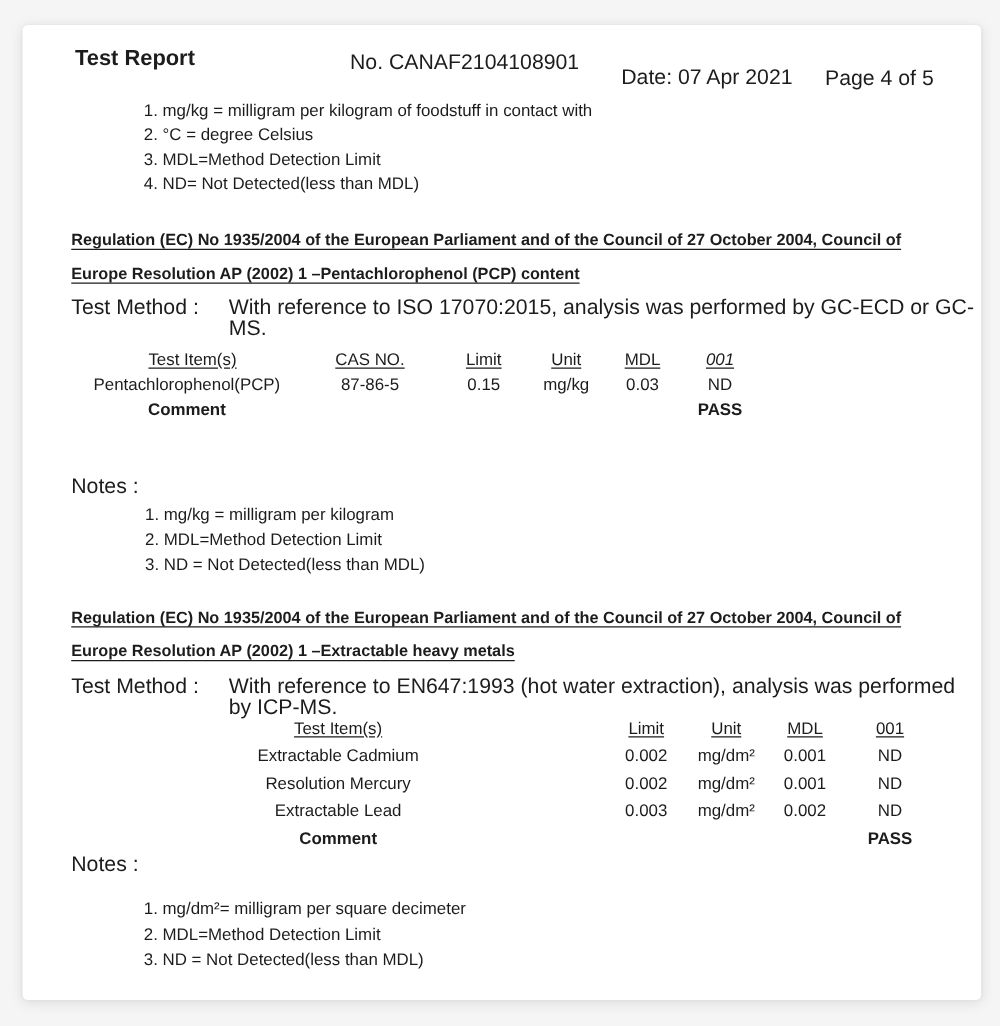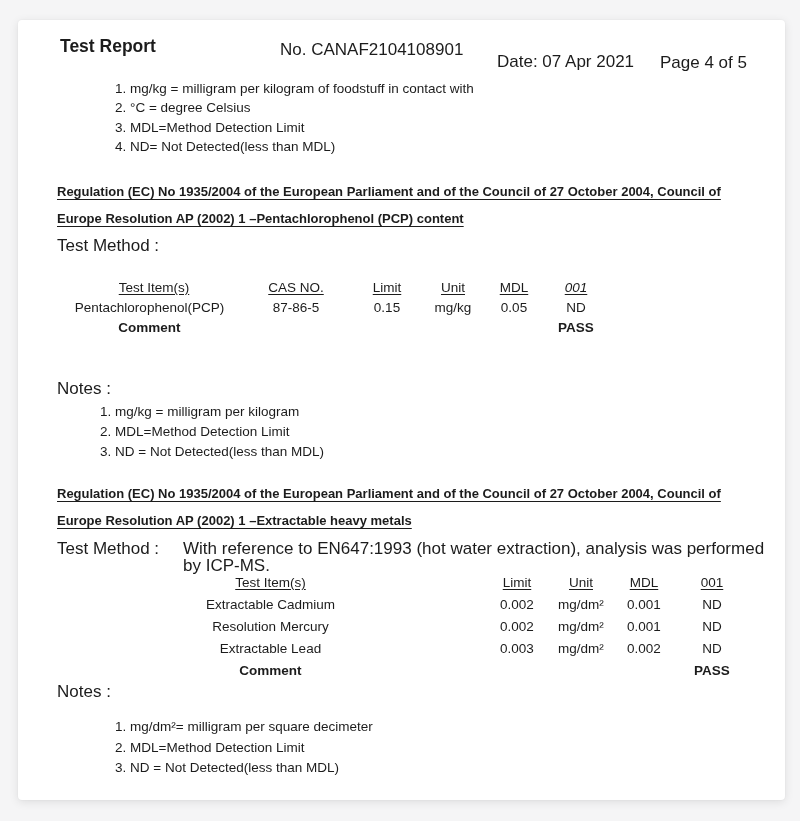--- a/index.html
+++ b/index.html
@@ -28,21 +28,21 @@
 
   
   .hdr-title { left: 42px; top: 16px; font-size: 17.5px; font-weight: bold; }
   .hdr-no    { left: 262px; top: 21px; }
   .hdr-date  { left: 479px; top: 21px; margin-top: 12px; }
   .hdr-page  { left: 642px; top: 34px; }
 
   
   ol.list { list-style: decimal inside; font-size: 13.5px; }
   .top-list   { left: 97px; top: 59px;  line-height: 19.3px; }
-  .notes1-list{ left: 82px; top: 382px; line-height: 20px; }
+  .notes1-list{ left: 98px; top: 382px; line-height: 20px; }
   .notes2-list{ left: 97px; top: 697px; line-height: 20.5px; }
 
   
   .reg-heading {
     left: 39px; width: 703px;
     font-size: 13px; font-weight: bold;
     line-height: 26.5px;
     text-decoration: underline;
     text-underline-offset: 3px;
   }
@@ -90,20 +90,21 @@
     <ol class="abs list top-list">
       <li>mg/kg = milligram per kilogram of foodstuff in contact with</li>
       <li>°C = degree Celsius</li>
       <li>MDL=Method Detection Limit</li>
       <li>ND= Not Detected(less than MDL)</li>
     </ol>
 
     <div class="abs reg-heading reg1">Regulation (EC) No 1935/2004 of the European Parliament and of the Council of 27 October 2004, Council of Europe Resolution AP (2002) 1 –Pentachlorophenol (PCP) content</div>
 
     <span class="abs fs method-label m1">Test Method :</span>
+    <span class="abs fs method-text m1">With reference to ISO 17070:2015, analysis was performed by GC-ECD or GC-MS.</span>
 
     <table class="abs t1">
       <colgroup>
         <col style="width:185px">
           <col style="width:108px">
           <col style="width:74px">
         <col style="width:58px">
           <col style="width:64px">
           <col style="width:60px">
       </colgroup>
@@ -116,21 +117,21 @@
           <th>MDL</th>
           <th class="italic">001</th>
         </tr>
       </thead>
       <tbody>
         <tr>
           <td class="cell-left">Pentachlorophenol(PCP)</td>
           <td>87-86-5</td>
           <td>0.15</td>
           <td>mg/kg</td>
-          <td>0.05</td>
+          <td>0.03</td>
           <td>ND</td>
         </tr>
         <tr>
           <td class="cell-left bold">Comment</td>
           <td colspan="4"></td>
           <td class="bold">PASS</td>
         </tr>
       </tbody>
     </table>
 

